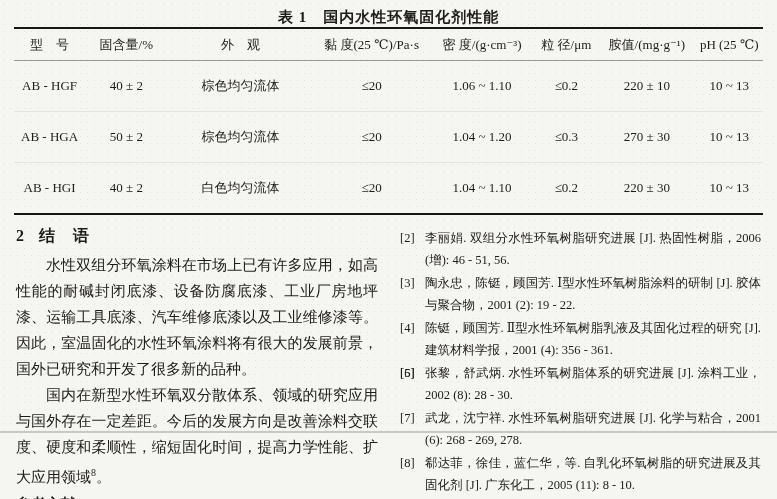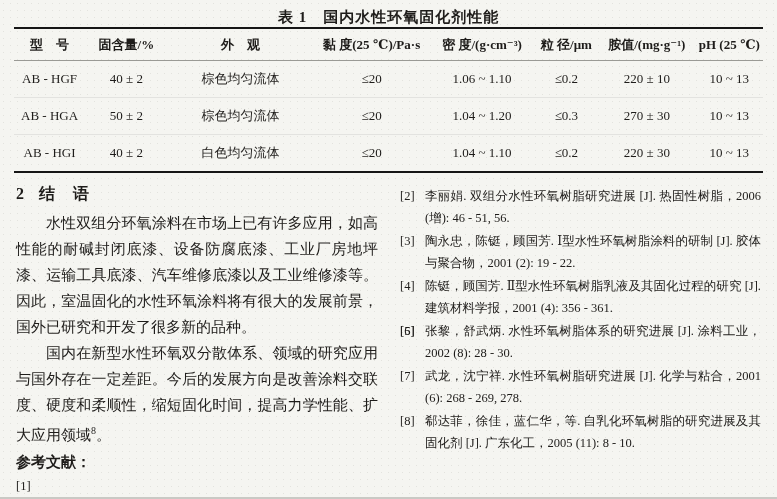--- a/index.html
+++ b/index.html
@@ -6,21 +6,21 @@
   html, body { width: 777px; height: 499px; }
   body {
     font-family: "Liberation Serif", "DejaVu Serif", serif;
     color: #1e1c1a;
     background: #f5f5f1;
     overflow: hidden;
   }
   .page {
     position: relative;
     width: 777px;
-    height: 499px;
+    height: 433px;
     padding: 6px 14px 4px 14px;
     background-color: #f5f5f1;
     background-image: radial-gradient(#e3e3de 0.8px, transparent 0.9px);
     background-size: 7px 7px;
     border-bottom: 2px solid #c9c9c4;
   }
   
   .tbl-title-cn {
     text-align: center;
     font-weight: bold;
@@ -37,31 +37,31 @@
   }
   table.props-table {
     width: 749px;
     margin: 0 auto;
     border-collapse: collapse;
     border-top: 2.5px solid #161616;
     border-bottom: 2.5px solid #161616;
     table-layout: fixed;
   }
   .props-table th {
-    font-weight: bold;
+    font-weight: normal;
     font-size: 13px;
     padding: 7px 1px 6px 1px;
     text-align: center;
     border-bottom: 1px solid #9a9a95;
     white-space: nowrap;
   }
   .props-table td {
     font-size: 13px;
     text-align: center;
-    padding: 9px 1px;
+    padding: 16px 1px;
     white-space: nowrap;
     font-family: Liberation Serif, serif;
   }
   .props-table tbody tr + tr td { border-top: 1px solid rgba(0,0,0,0.07); }
   
   .columns {
     display: flex;
     gap: 22px;
     margin-top: 9px;
     padding: 0 2px;

